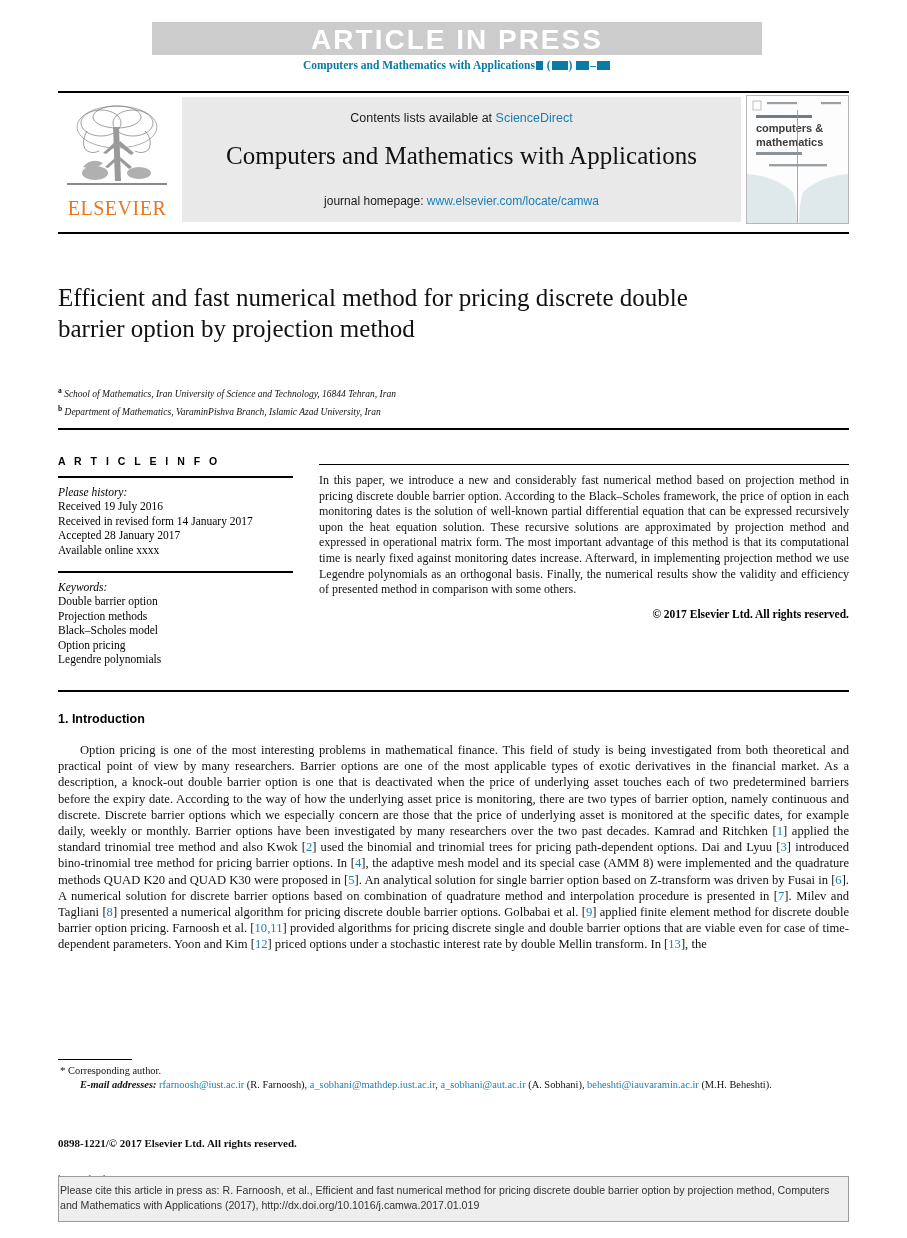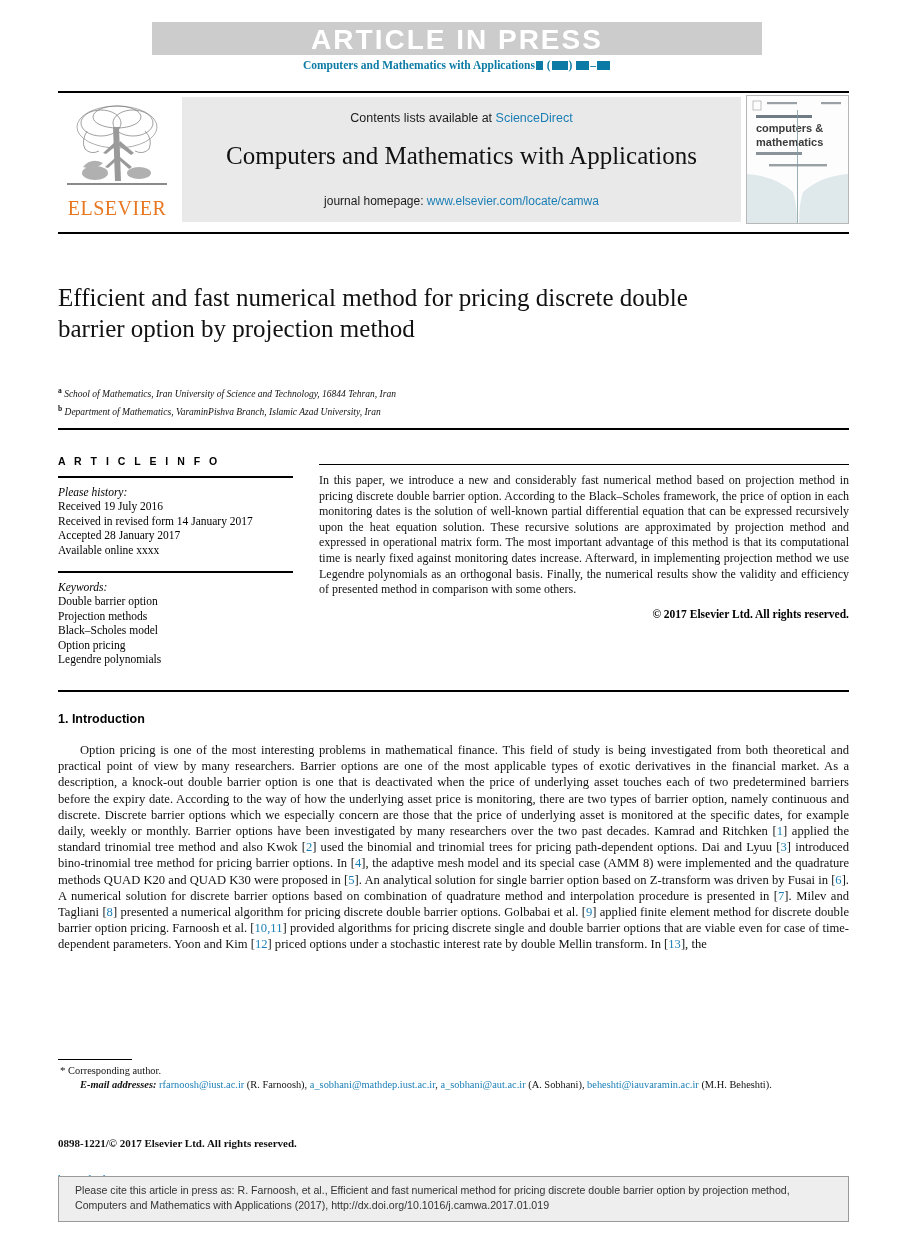--- a/index.html
+++ b/index.html
@@ -142,21 +142,21 @@
   .issn-line {
     position:absolute; left:58px; top:1137px; font-size:11px; color:#111; font-weight:bold;
   }
 
   
   .cite-box {
     position:absolute; left:58px; top:1176px; width:791px; height:46px;
     border:1px solid #9a9a9a; background:#eeeeee;
     font-family:"Liberation Sans","DejaVu Sans",sans-serif;
     font-size:10.6px; line-height:15px; color:#333;
-    padding:6px 16px;
+    padding:6px 1px;
   }
 </style>
 </head>
 <body>
 
 <div class="page">
 
   <div class="aip-band"></div>
   <div class="aip-text">ARTICLE  IN  PRESS</div>
   <div class="aip-journal">

